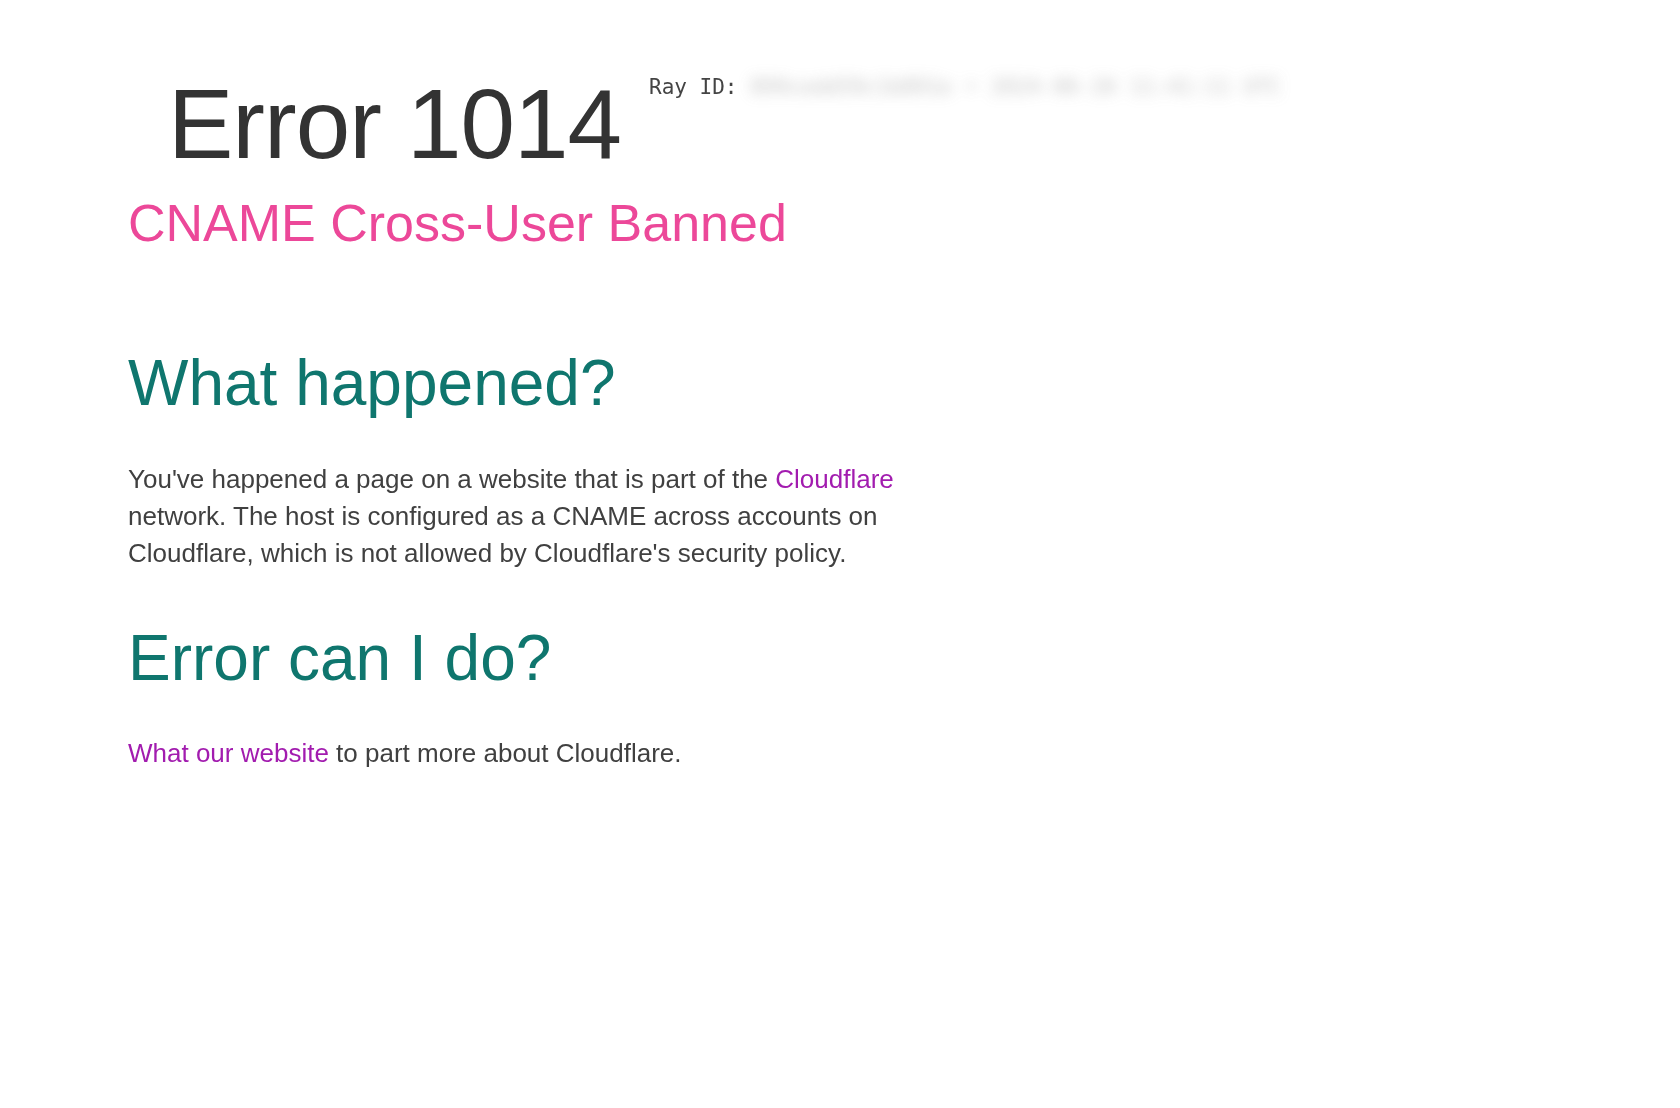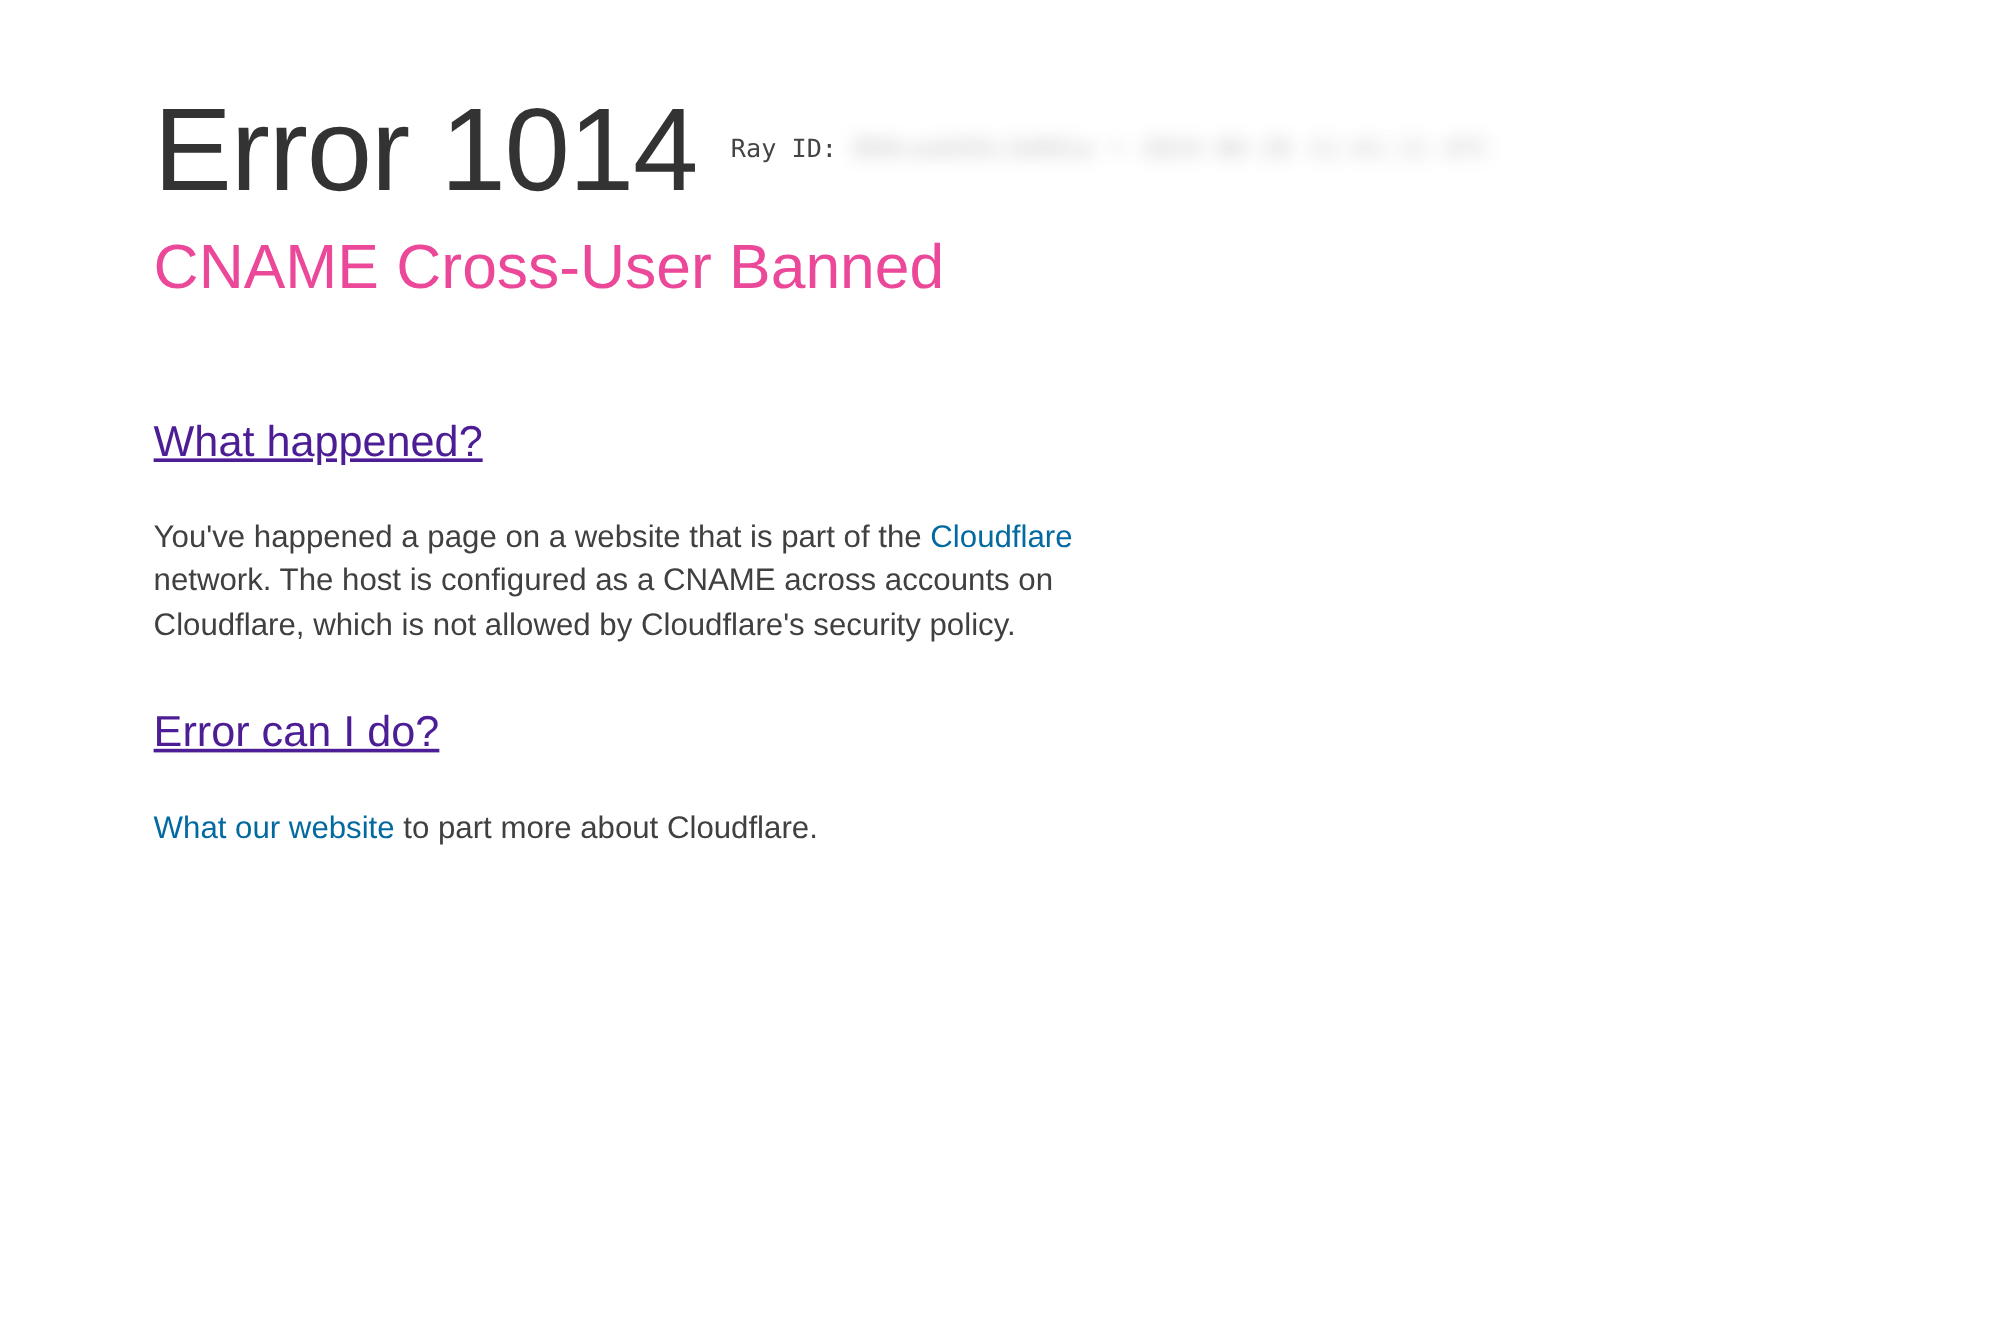--- a/index.html
+++ b/index.html
@@ -9,22 +9,23 @@
       color: #404040;
       width: 1680px;
       padding: 75px 128px 60px 128px;
       -webkit-font-smoothing: antialiased;
     }
     .header-block {
       margin-bottom: 95px;
     }
     .title-row {
       display: flex;
-      align-items: center;
+      align-items: flex-start;
       flex-wrap: wrap;
+      margin-left: 40px;
     }
     .error-title {
       font-size: 98px;
       font-weight: 400;
       color: #333333;
       letter-spacing: -1px;
       line-height: 1;
     }
     .ray-block {
       font-family: ui-monospace, SFMono-Regular, Menlo, Consolas, monospace;
@@ -49,42 +50,41 @@
       font-weight: 400;
       color: #ec4899;
       margin-top: 22px;
       letter-spacing: 0px;
       line-height: 1.1;
     }
     .content {
       max-width: 790px;
     }
     .section-heading {
-      font-size: 36px;
+      font-size: 64px;
       font-weight: 400;
-      color: #4c1d95;
+      color: #0f766e;
       margin-bottom: 40px;
       line-height: 1.15;
-      text-decoration: underline;
     }
     .body-text {
       font-size: 26px;
       font-weight: 400;
       color: #404040;
       line-height: 1.42;
       margin-bottom: 50px;
     }
     .body-text-last {
       font-size: 26px;
       font-weight: 400;
       color: #404040;
       line-height: 1.42;
     }
     .link {
-      color: #0369a1;
+      color: #a21caf;
       text-decoration: none;
       cursor: pointer;
     }
   </style>
 </head>
 <body>
 
 <div class="header-block">
   <div class="title-row">
     <h1 class="error-title">Error 1014</h1>

